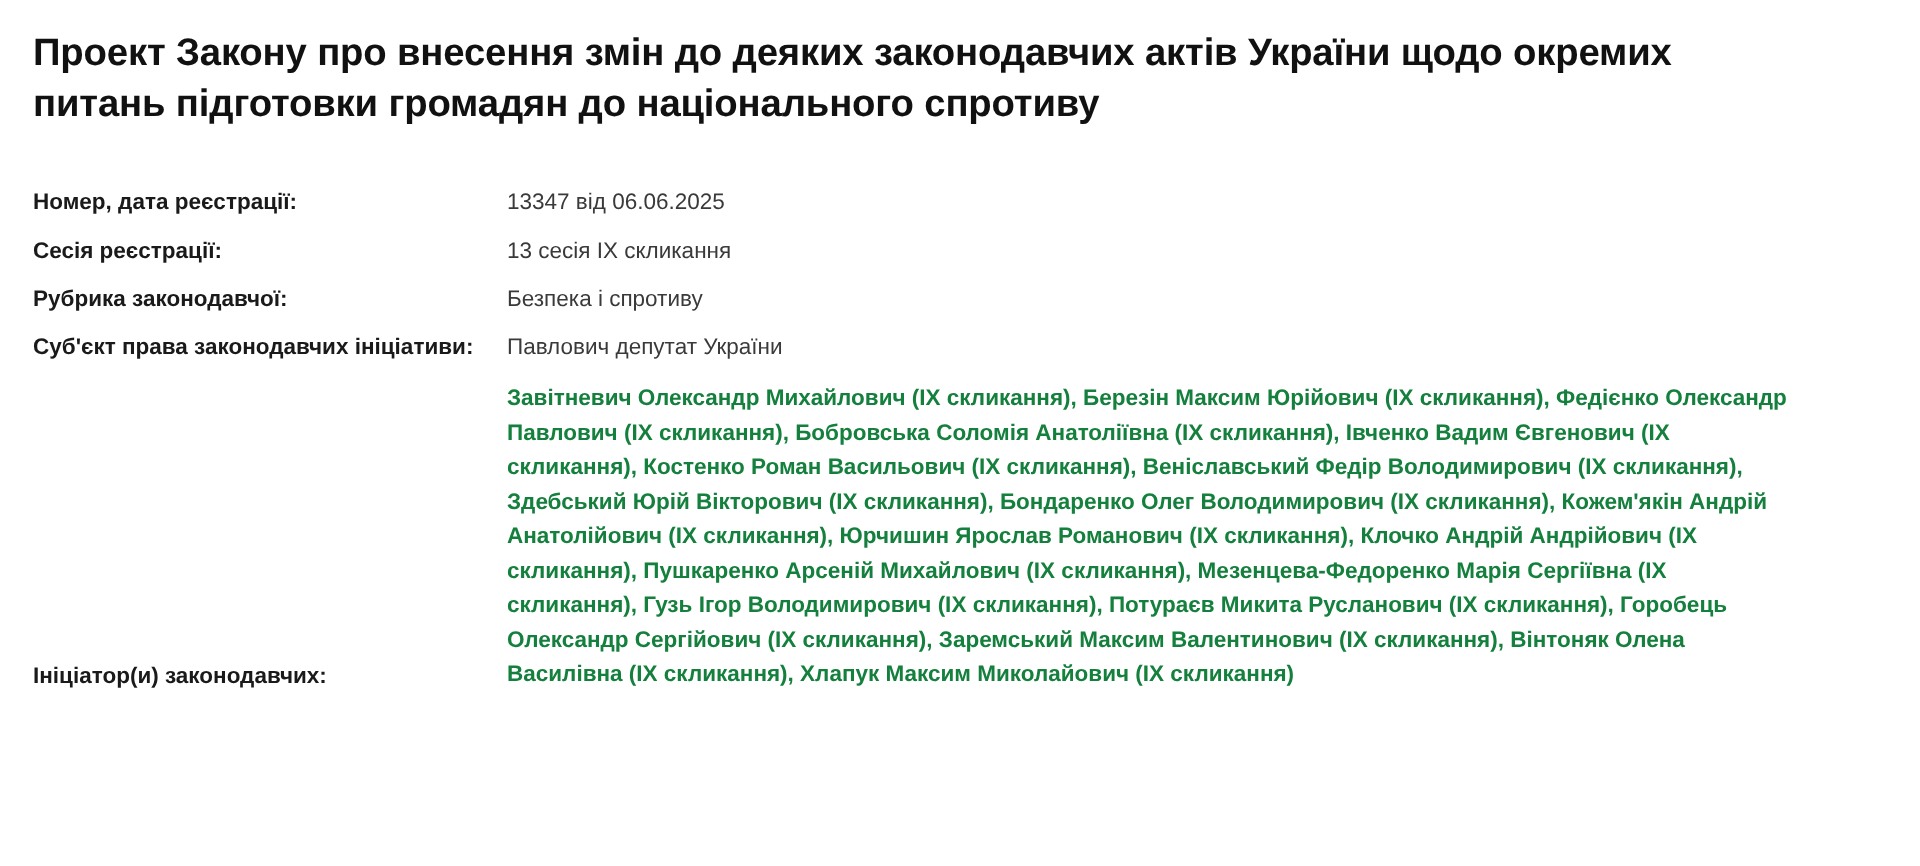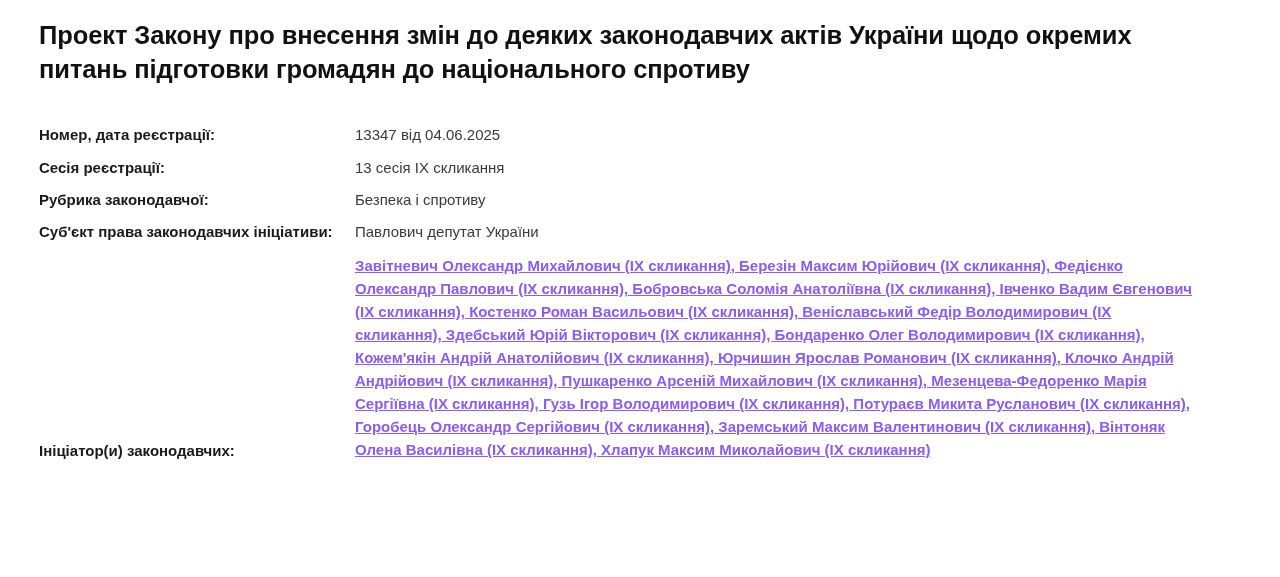--- a/index.html
+++ b/index.html
@@ -8,21 +8,21 @@
     background: #ffffff;
   }
   body {
     width: 1280px;
     height: 577px;
     font-family: "Liberation Sans", sans-serif;
     color: #1a1a1a;
     overflow: hidden;
   }
   .page {
-    padding: 18px 22px 0 39px;
+    padding: 18px 22px 0 22px;
     box-sizing: border-box;
     width: 1220px;
   }
   .doc-title {
     font-size: 25.5px;
     font-weight: bold;
     line-height: 1.34;
     letter-spacing: -0.1px;
     color: #111111;
     margin: 0 0 0 0;
@@ -50,38 +50,37 @@
     font-size: 15px;
     line-height: 1.42;
     color: #3a3a3a;
     font-weight: normal;
   }
   .meta-row.initiators {
     margin-top: 9px;
   }
   .meta-row.initiators .meta-value {
     font-weight: bold;
-    color: #8b5cf6;
+    color: #15803d;
     max-width: 920px;
     line-height: 1.54;
-    text-decoration: underline;
   }
 </style>
 </head>
 <body>
 
 <div class="page">
 
   <h1 class="doc-title">Проект Закону про внесення змін до деяких законодавчих актів України щодо окремих питань підготовки громадян до національного спротиву</h1>
 
   <div class="meta">
 
     <div class="meta-row">
       <div class="meta-label">Номер, дата реєстрації:</div>
-      <div class="meta-value">13347 від 04.06.2025</div>
+      <div class="meta-value">13347 від 06.06.2025</div>
     </div>
 
     <div class="meta-row">
       <div class="meta-label">Сесія реєстрації:</div>
       <div class="meta-value">13 сесія IX скликання</div>
     </div>
 
     <div class="meta-row">
       <div class="meta-label">Рубрика законодавчої:</div>
       <div class="meta-value">Безпека і спротиву</div>

